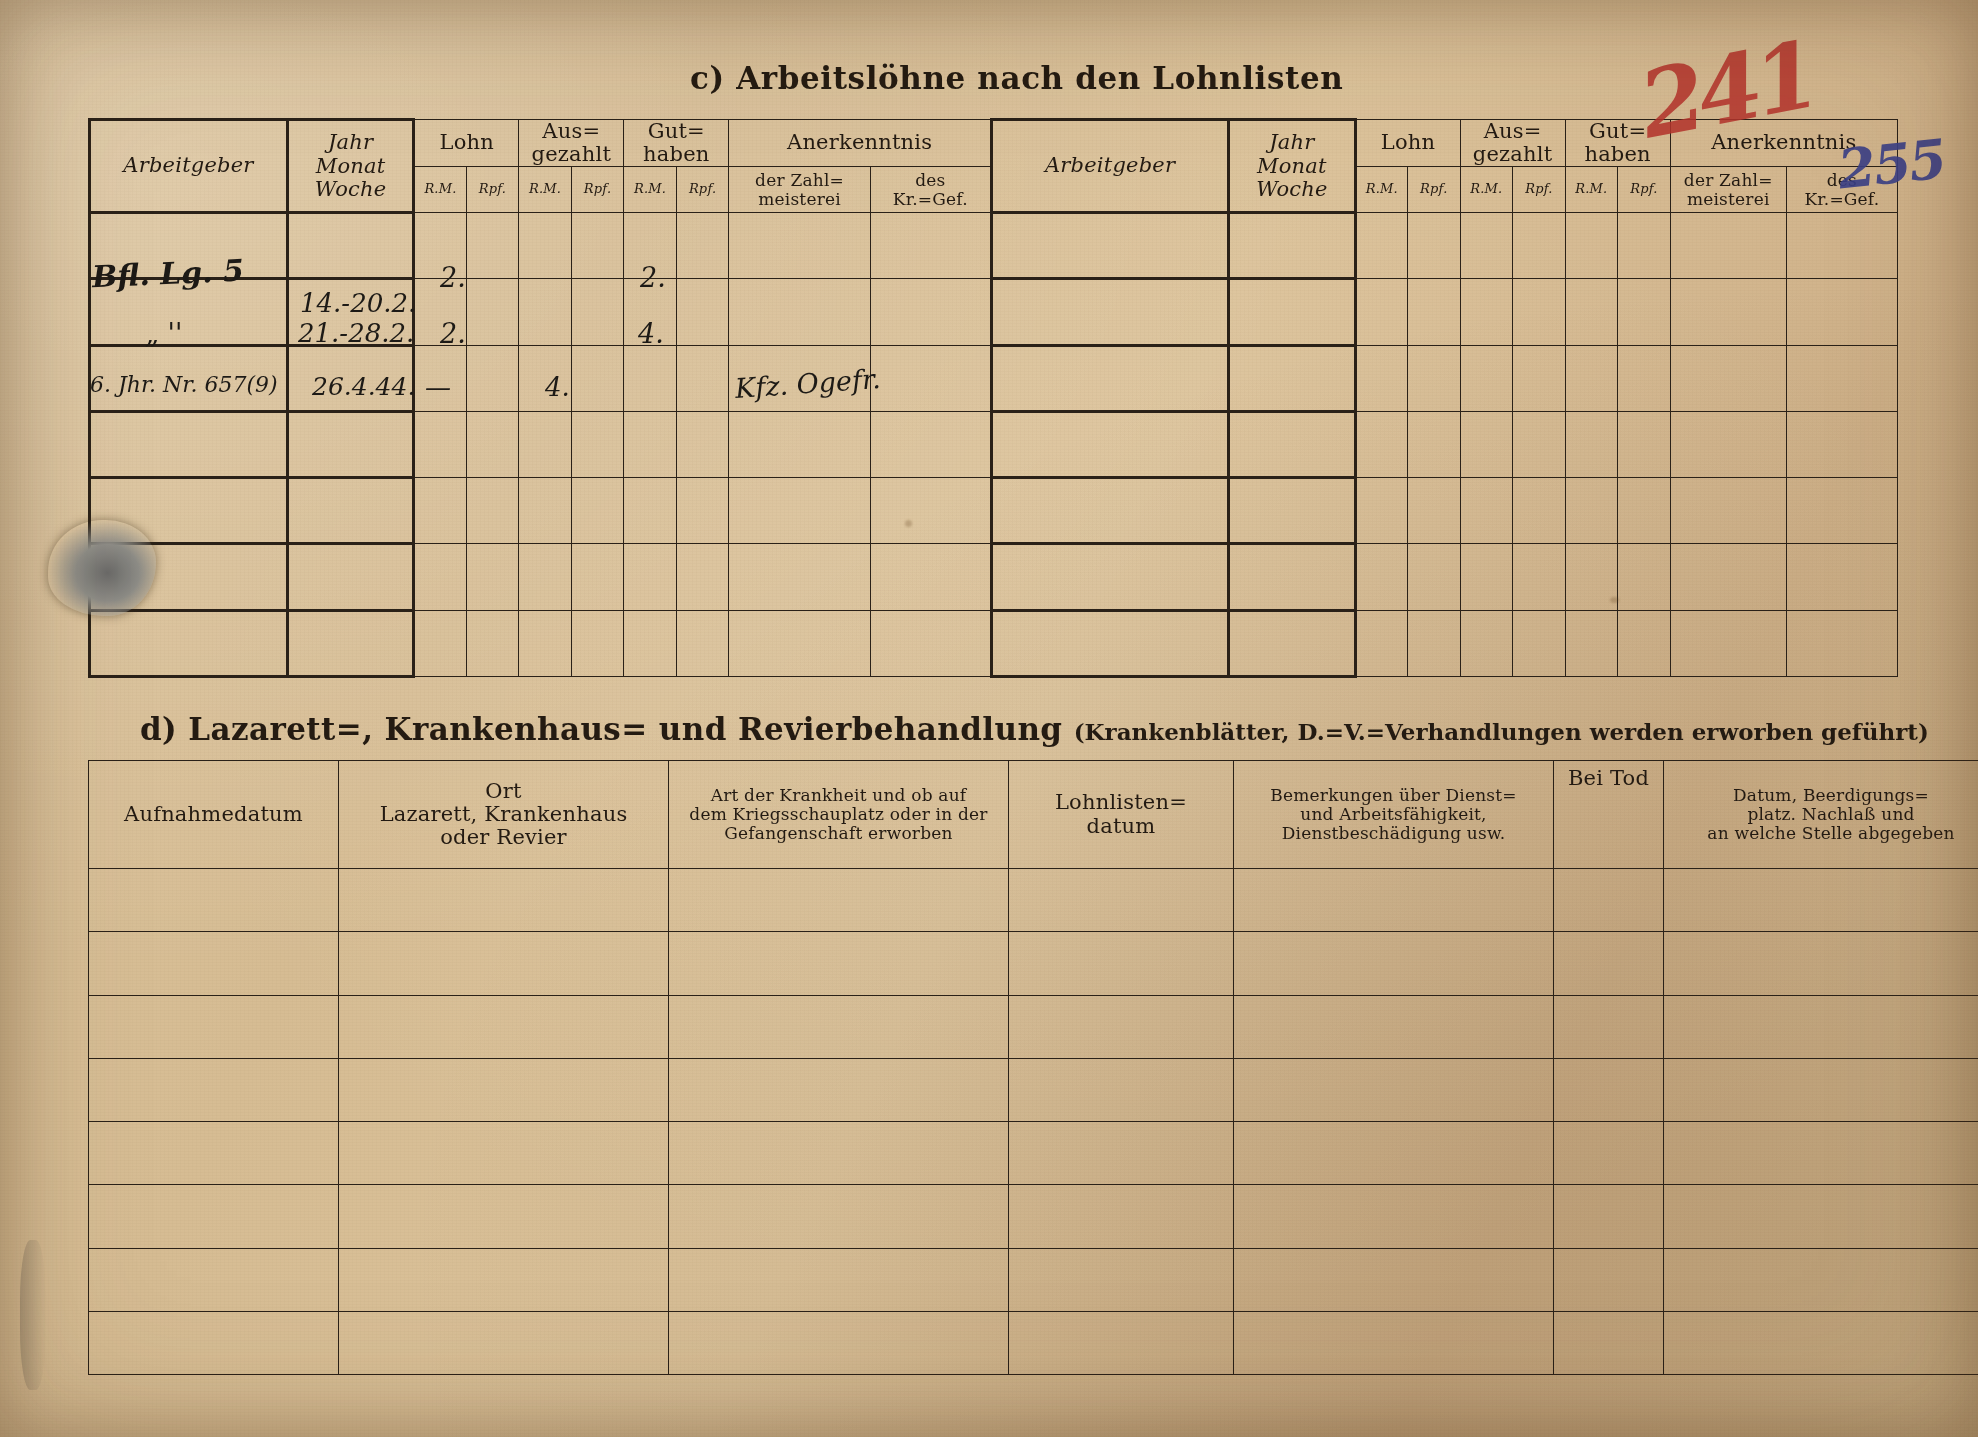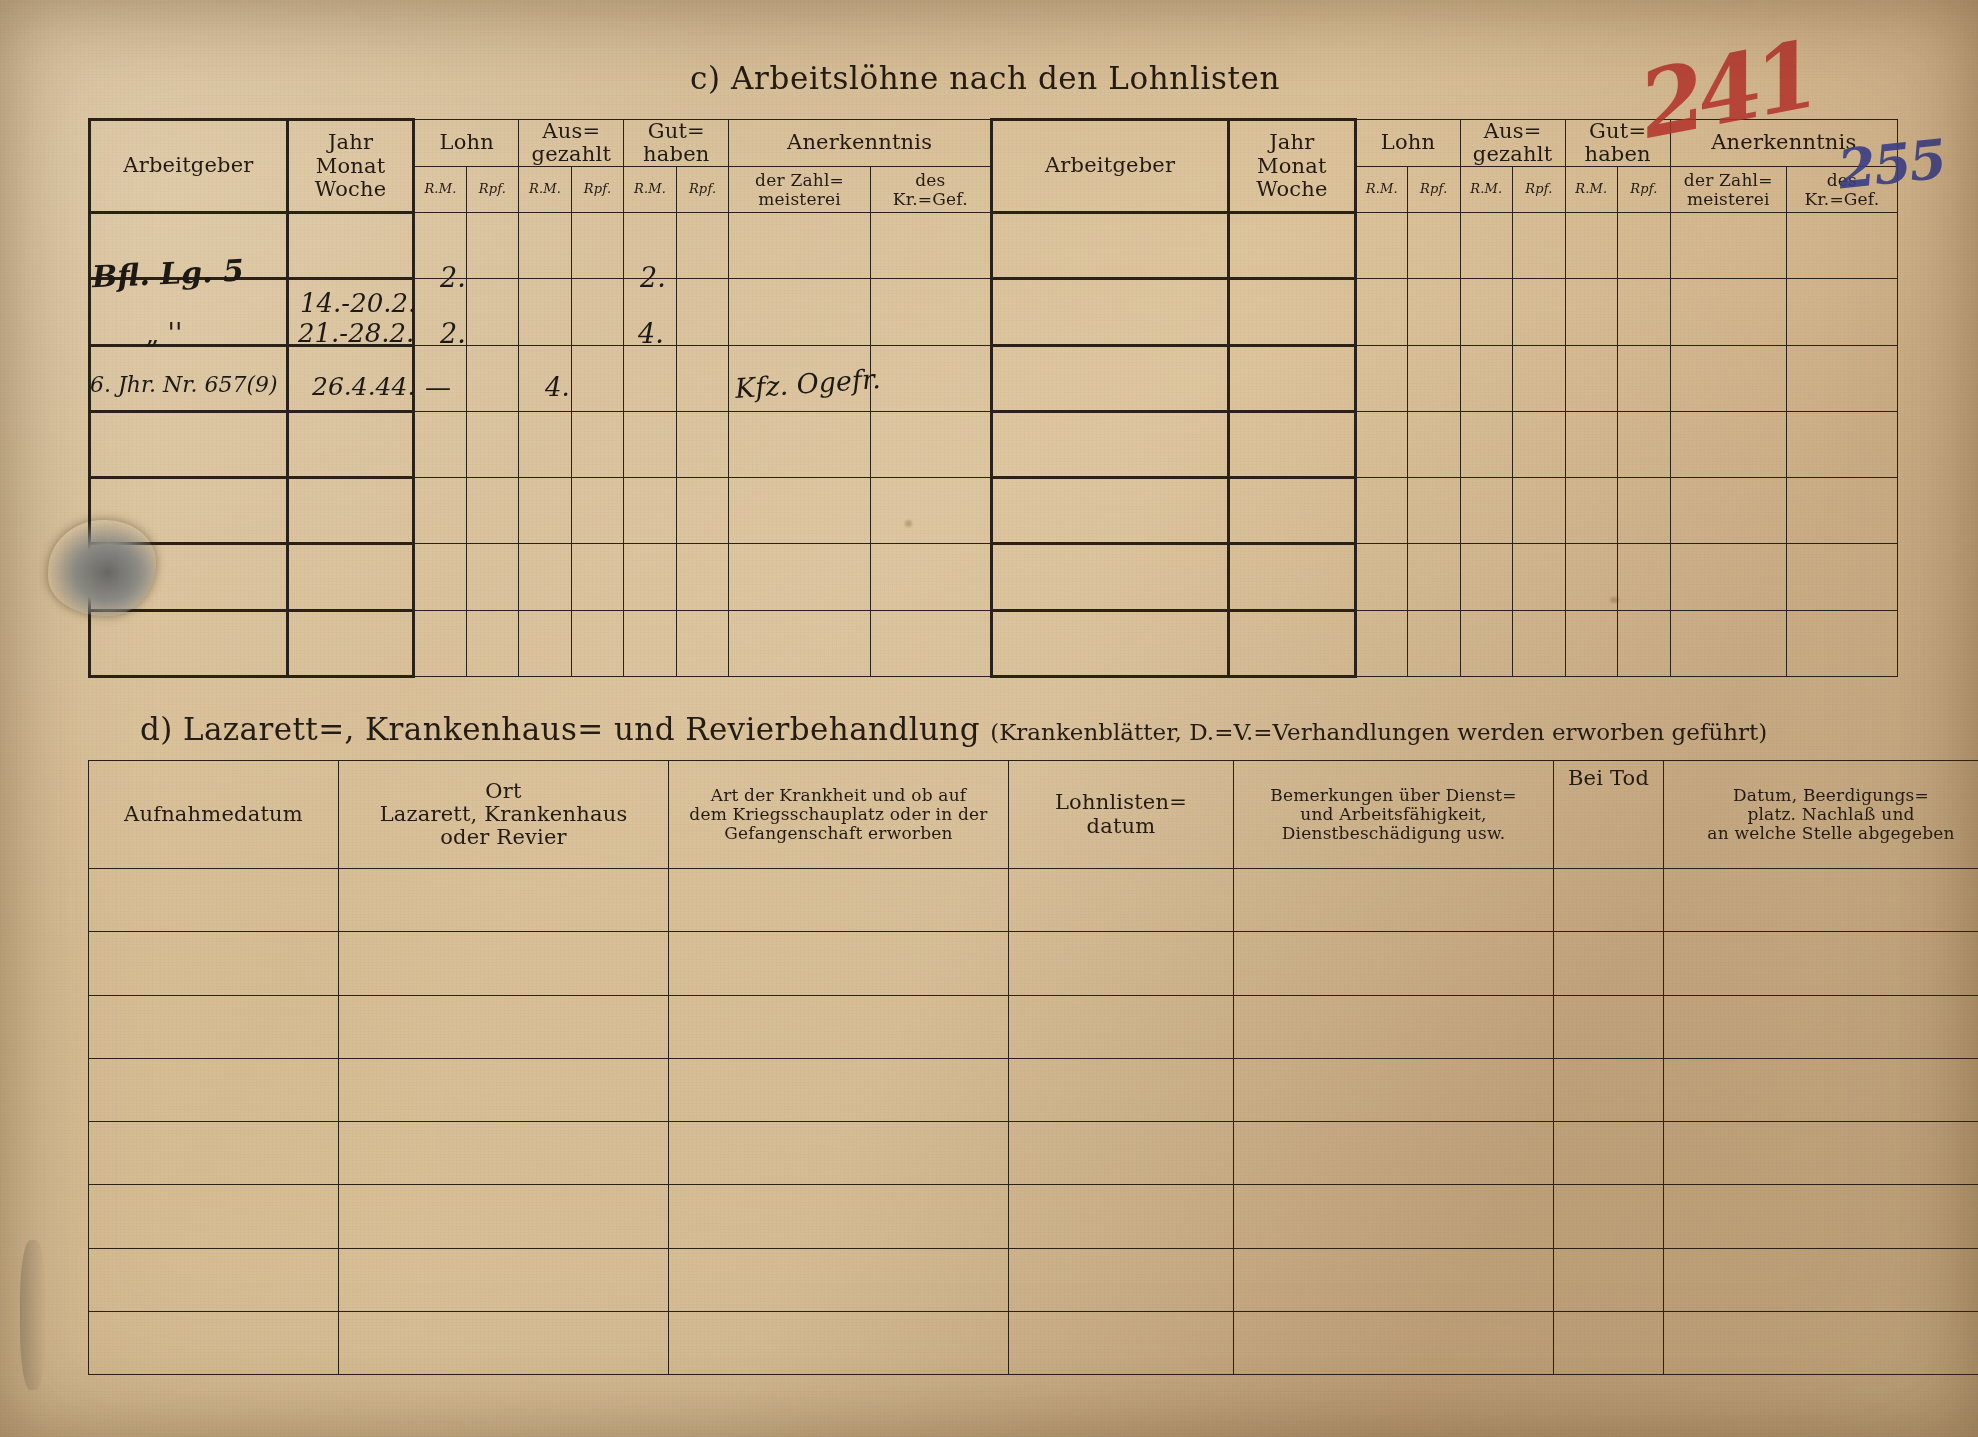--- a/index.html
+++ b/index.html
@@ -37,37 +37,37 @@
   
   .tbl{position:absolute;border-collapse:collapse;table-layout:fixed;}
   .tbl td,.tbl th{
     border:1.6px solid #2a2118;
     padding:0;
     vertical-align:middle;
     text-align:center;
     font-weight:normal;
     background:transparent;
   }
-  .thick{border-width:3px !important;}
+  .thick{border-width:3px !important;font-style:italic;}
 
   .hdr{
     font-family:"DejaVu Serif", serif;
     font-weight:bold;
     font-size:21px;
     line-height:1.12;
     letter-spacing:.2px;
     color:#231a12;
   }
   .hdr.sm{font-size:17px;}
   .hdr.xs{font-size:13px;font-style:italic;}
 
   .sec-title{
     position:absolute;
     font-family:"DejaVu Serif", serif;
-    font-weight:normal;
+    font-weight:bold;
     color:#241b12;
     white-space:nowrap;
   }
   #title-c{left:690px;top:60px;font-size:31px;letter-spacing:.6px;}
   #title-d{left:140px;top:711px;font-size:31px;letter-spacing:.4px;}
   #title-d .small{font-size:23px;letter-spacing:0;}
 
   
   .hand{
     font-family:"DejaVu Serif", serif;

